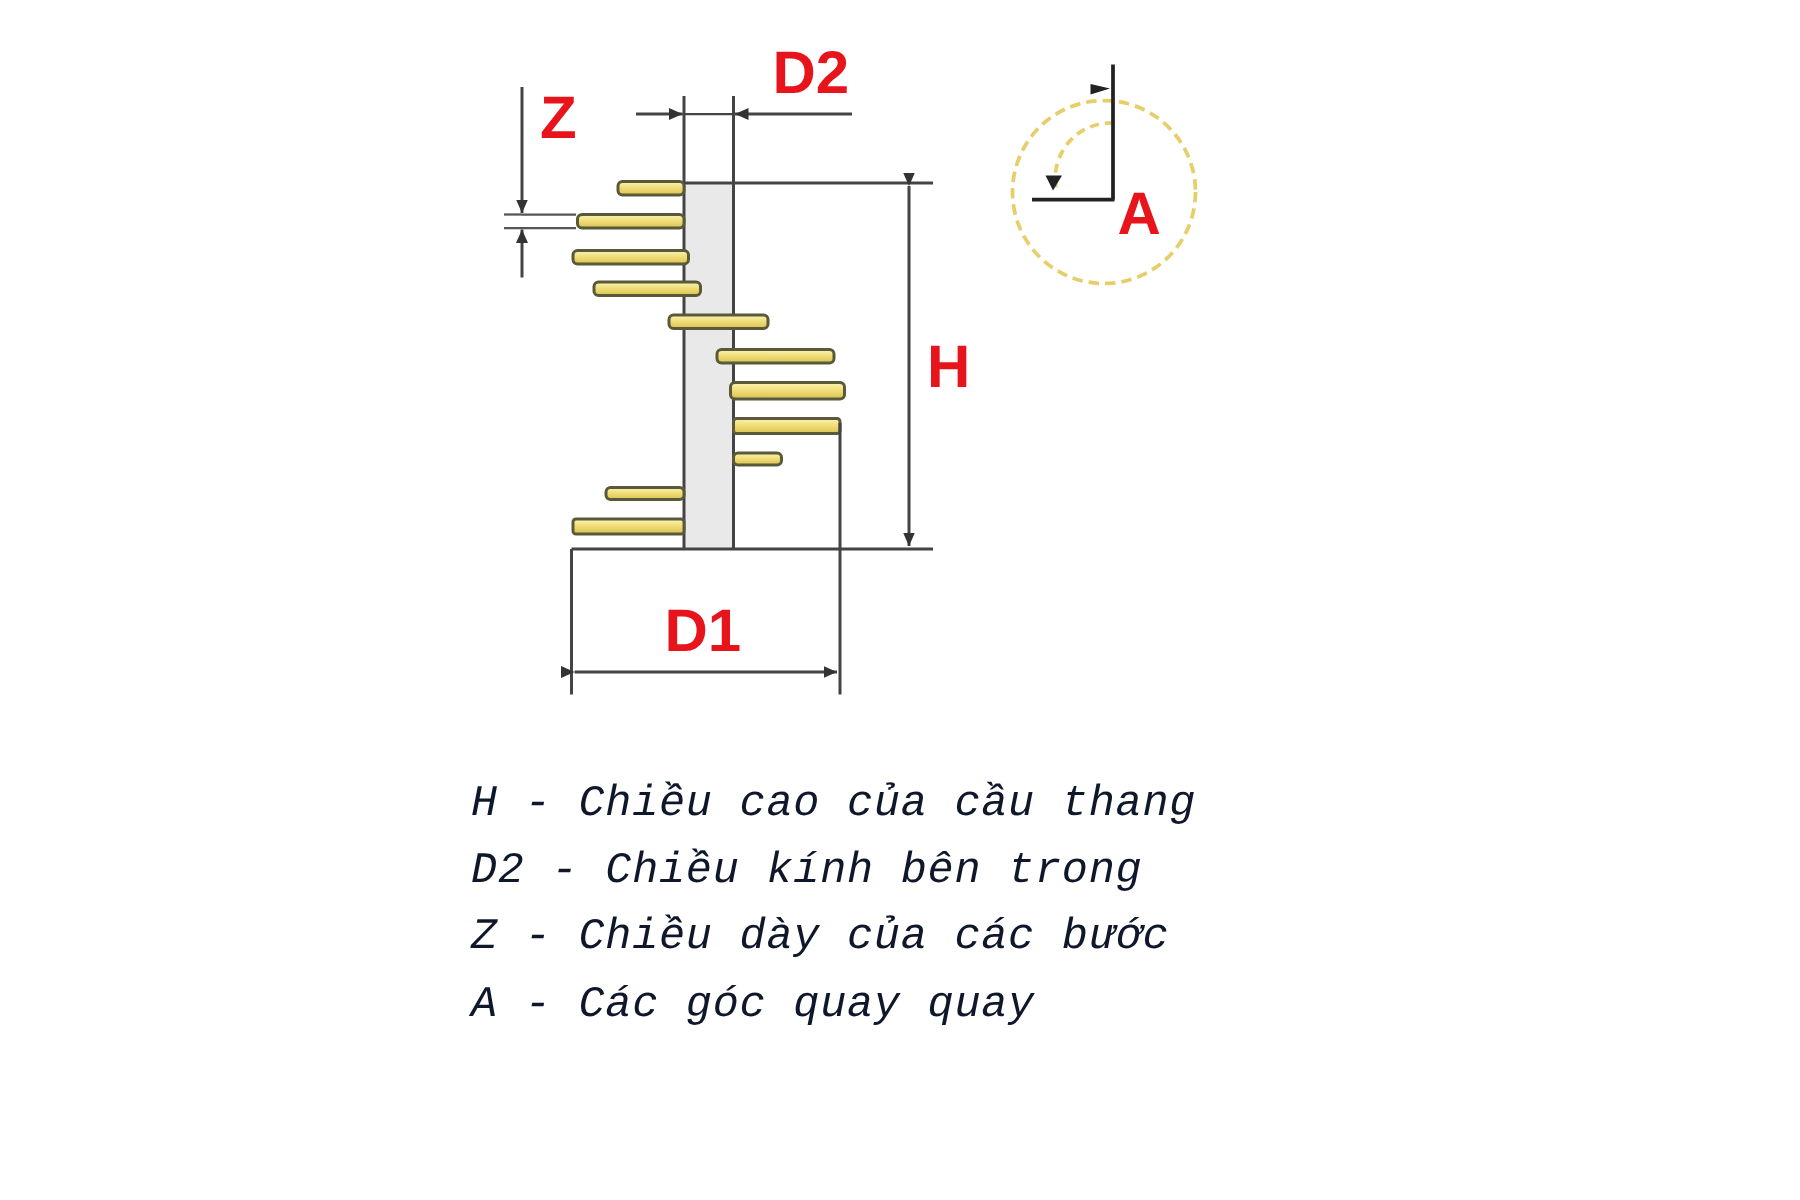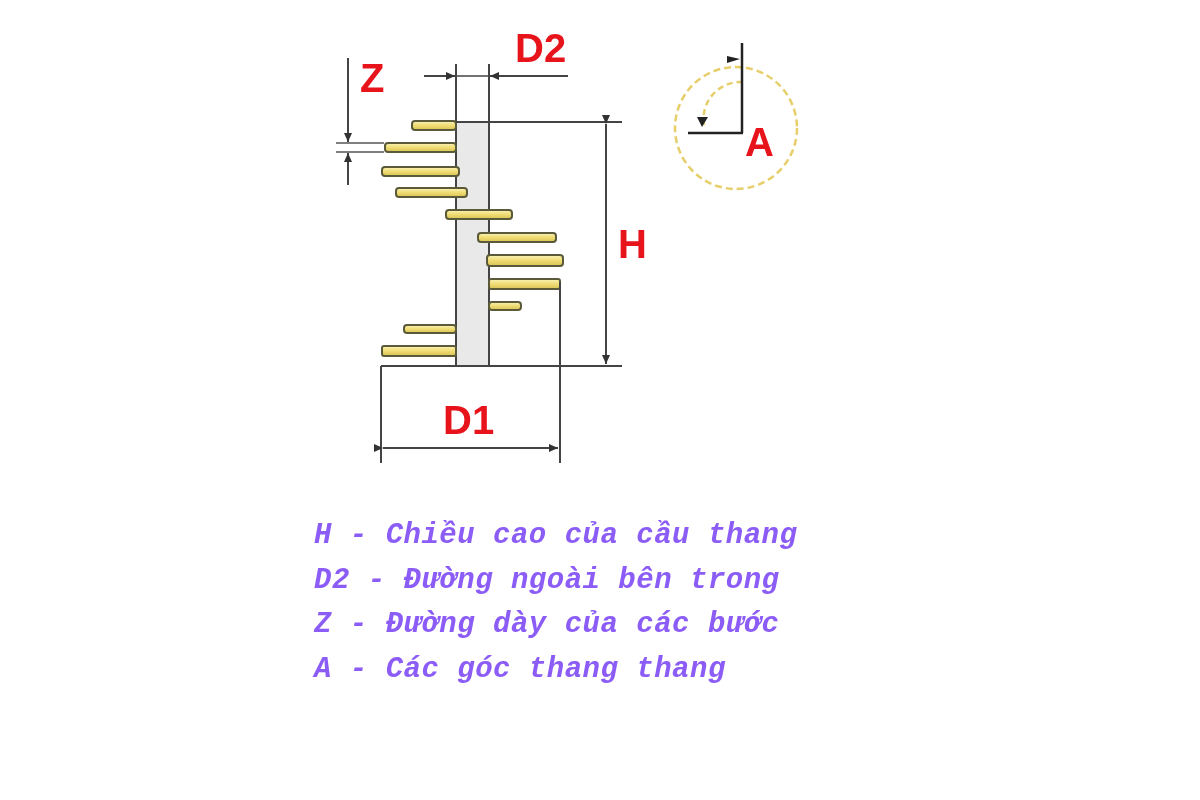--- a/index.html
+++ b/index.html
@@ -1,20 +1,20 @@
 <!DOCTYPE html>
 <html><head>
 <meta charset="utf-8">
 <style>
   html, body { margin:0; padding:0; background:#ffffff; }
   body { width:1200px; height:800px; position:relative; overflow:hidden; font-family:"Liberation Sans", sans-serif; }
   #diagram { position:absolute; left:0; top:0; width:1200px; height:500px; }
   .dim-label { font-family:"Liberation Sans", sans-serif; font-weight:bold; fill:#e8141c; }
   #legend { position:absolute; left:314px; top:514px; margin:0; padding:0; list-style:none; }
-  #legend li { font-family:"Liberation Mono", monospace; font-style:italic; font-weight:bold; font-size:29px; line-height:44.5px; color:#8b5cf6; white-space:pre; letter-spacing:0.5px; }
+  #legend li { font-family:"Liberation Mono", monospace; font-style:italic; font-weight:normal; font-size:29px; line-height:44.5px; color:#0f172a; white-space:pre; letter-spacing:0.5px; }
 </style>
 </head>
 <body>
 
 <svg id="diagram" viewBox="0 0 1200 500" xmlns="http://www.w3.org/2000/svg">
   <defs>
     <marker id="arr" markerWidth="10" markerHeight="10" refX="9" refY="5" orient="auto" markerUnits="userSpaceOnUse">
       <path d="M0,1 L9,5 L0,9 Z" fill="#333"></path>
     </marker>
     <linearGradient id="stepGrad" x1="0" y1="0" x2="0" y2="1">
@@ -81,16 +81,16 @@
     <line x1="742" y1="43" x2="742" y2="133" stroke="#222" stroke-width="2.5"></line>
     <line x1="688" y1="133" x2="743" y2="133" stroke="#222" stroke-width="2.5"></line>
     <path d="M727,56 L740,59 L727,63 Z" fill="#222"></path>
     <path d="M697,117 L708,117 L702,127 Z" fill="#222"></path>
     <text class="dim-label" x="745" y="156" font-size="40">A</text>
   </g>
 </svg>
 
 <ul id="legend">
   <li><span>H</span><span> - </span><span>Chiều cao của cầu thang</span></li>
-  <li><span>D2</span><span> - </span><span>Đường ngoài bên trong</span></li>
-  <li><span>Z</span><span> - </span><span>Đường dày của các bước</span></li>
-  <li><span>A</span><span> - </span><span>Các góc thang thang</span></li>
+  <li><span>D2</span><span> - </span><span>Chiều kính bên trong</span></li>
+  <li><span>Z</span><span> - </span><span>Chiều dày của các bước</span></li>
+  <li><span>A</span><span> - </span><span>Các góc quay quay</span></li>
 </ul>
 
 </body></html>

